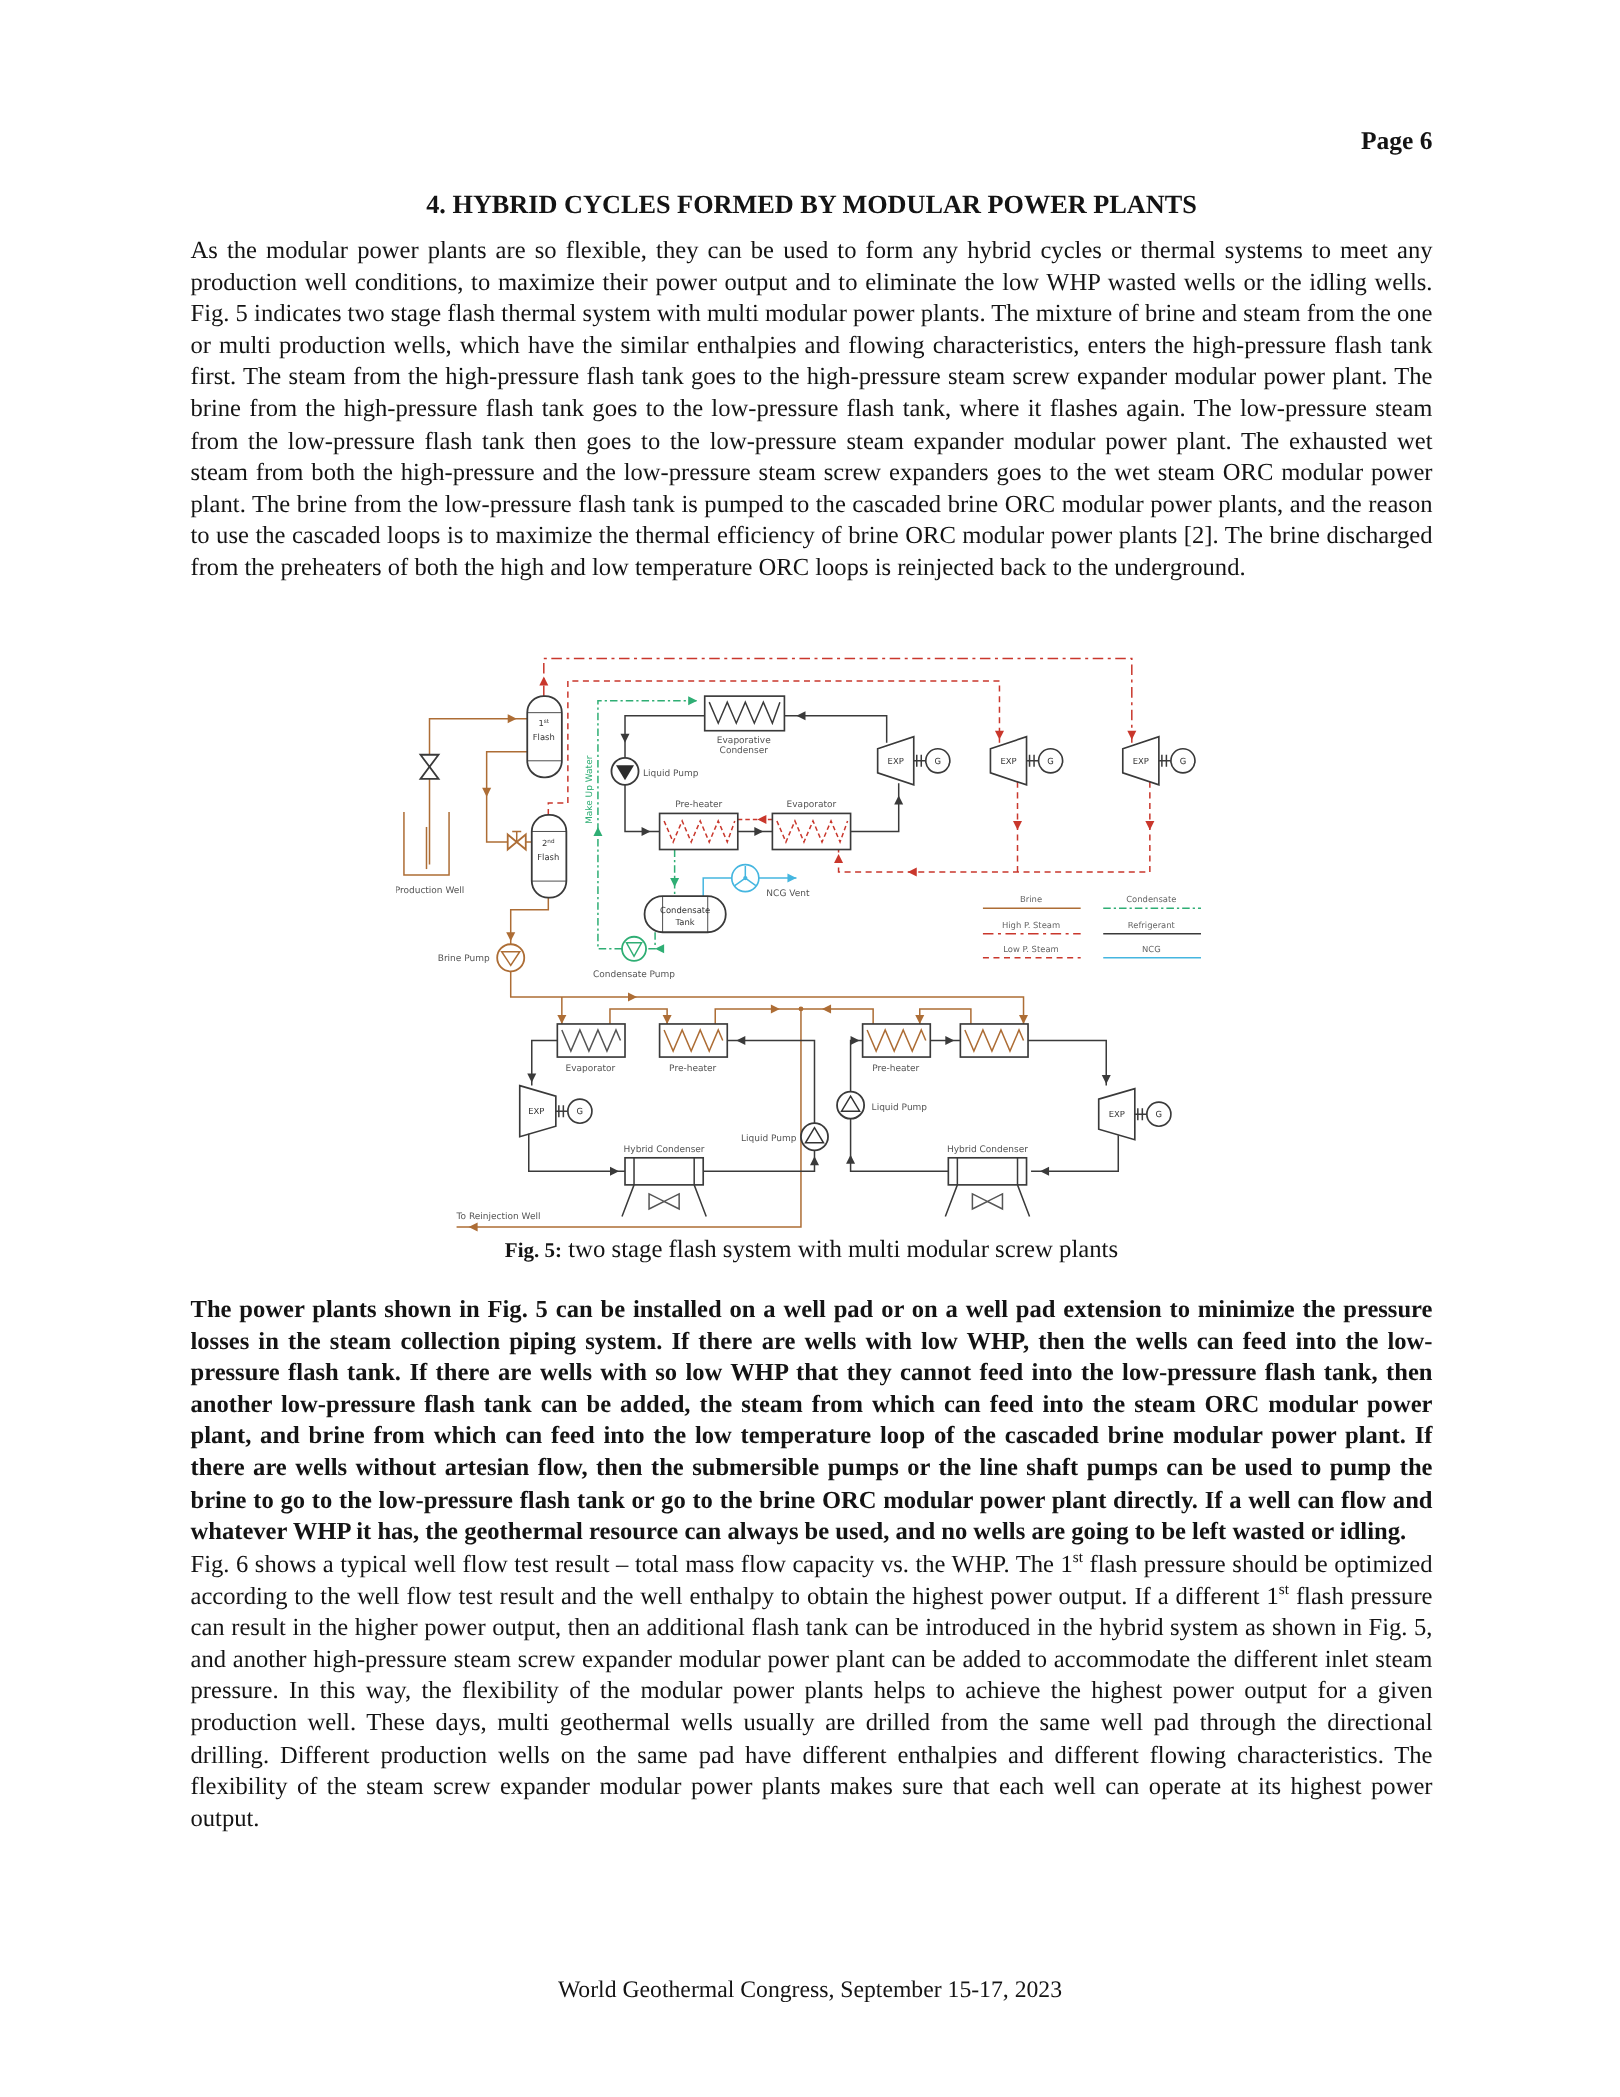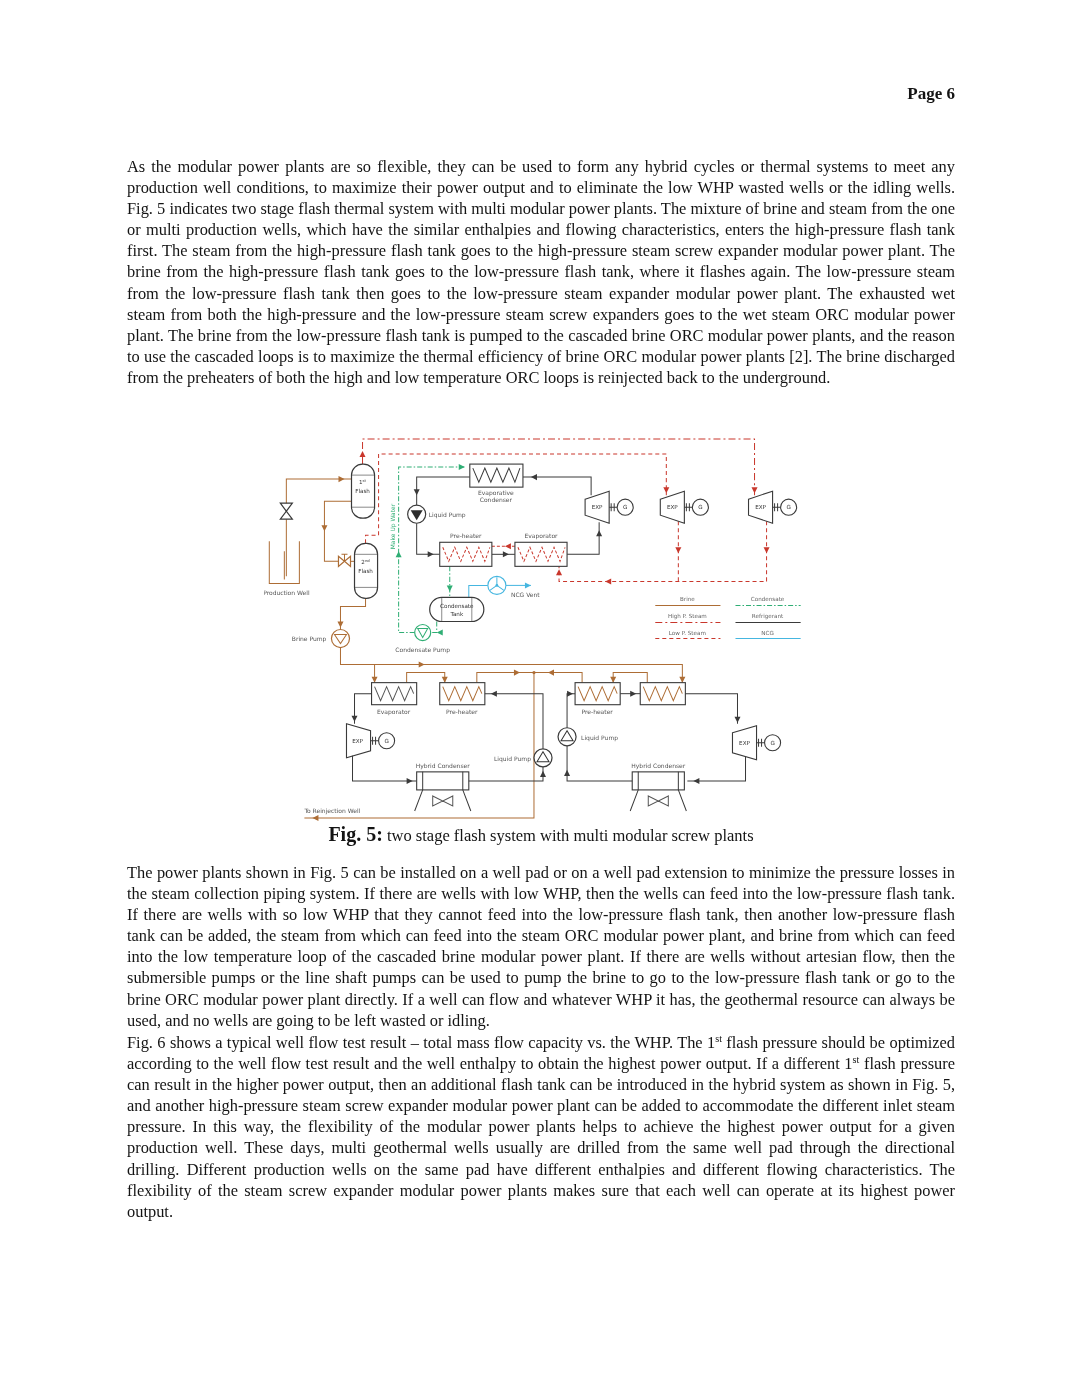--- a/index.html
+++ b/index.html
@@ -3,25 +3,25 @@
 <meta charset="utf-8">
 <style>
   html,body{margin:0;padding:0;background:#fff;}
   .page{position:relative;width:1080px;height:1398px;background:#fff;overflow:hidden;
         font-family:"Liberation Serif", serif;color:#141414;}
   .pageno{position:absolute;top:84px;right:125px;font-weight:bold;font-size:17px;}
   .heading{position:absolute;top:126px;left:127px;width:828px;text-align:center;
            font-weight:bold;font-size:17.5px;}
   .para{position:absolute;left:127px;width:828px;text-align:justify;
         font-size:16.4px;line-height:21.1px;}
-  #p1{top:156px;} #p2{top:862px;} #p3{top:1032px;}
+  #p1{top:156px;} #p2{top:862px;font-weight:bold;} #p3{top:1032px;}
   .para sup{font-size:0.62em;line-height:0;}
   .figwrap{position:absolute;top:431px;left:264px;width:562px;height:391px;}
   .caption{position:absolute;top:823px;left:127px;width:828px;text-align:center;font-size:16.5px;}
-  .caption b{font-size:20px;}
+  .caption b{font-size:14px;}
   .footer{position:absolute;top:1318px;left:0;width:1080px;text-align:center;font-size:15.8px;}
 
   
   svg{font-family:"DejaVu Sans", sans-serif;}
   .ln{fill:none;stroke-width:1;}
   .br{stroke:var(--brine);}            
   .hp{stroke:var(--steam);stroke-dasharray:7 3 2 3;}   
   .lp{stroke:var(--steam);stroke-dasharray:4 3;}       
   .rz{stroke:var(--steam);stroke-dasharray:3 2;}       
   .cd{stroke:var(--condensate);stroke-dasharray:5 2 1.5 2;} 
@@ -34,20 +34,21 @@
   .lbl{font-size:6px;fill:#555;} .lbl2{font-size:5.6px;fill:#333;}
   .lgl{font-size:5.6px;fill:#666;} .grn{fill:var(--condensate);}
   text{user-select:none;}
 </style>
 </head>
 <body>
 
 <div class="page">
 
   <div class="pageno">Page 6</div>
+  <div class="heading">4. HYBRID CYCLES FORMED BY MODULAR POWER PLANTS</div>
 
   <div class="para" id="p1">As the modular power plants are so flexible, they can be used to form any hybrid cycles or thermal systems to meet any production well conditions, to maximize their power output and to eliminate the low WHP wasted wells or the idling wells. Fig. 5 indicates two stage flash thermal system with multi modular power plants. The mixture of brine and steam from the one or multi production wells, which have the similar enthalpies and flowing characteristics, enters the high-pressure flash tank first. The steam from the high-pressure flash tank goes to the high-pressure steam screw expander modular power plant. The brine from the high-pressure flash tank goes to the low-pressure flash tank, where it flashes again. The low-pressure steam from the low-pressure flash tank then goes to the low-pressure steam expander modular power plant. The exhausted wet steam from both the high-pressure and the low-pressure steam screw expanders goes to the wet steam ORC modular power plant. The brine from the low-pressure flash tank is pumped to the cascaded brine ORC modular power plants, and the reason to use the cascaded loops is to maximize the thermal efficiency of brine ORC modular power plants [2]. The brine discharged from the preheaters of both the high and low temperature ORC loops is reinjected back to the underground.</div>
 
   <div class="figwrap">
   <svg viewBox="0 0 560 390" width="562" height="391">
 
     <g>
 
       <path class="ln br" d="M5,110 V152 H35 V110"></path>
       <path class="ln br" d="M20,120 V148"></path>
@@ -310,13 +311,14 @@
   </svg>
   </div>
 
   <div class="caption">
     <b>Fig. 5:</b><span> two stage flash system with multi modular screw plants</span>
   </div>
 
   <div class="para" id="p2">The power plants shown in Fig. 5 can be installed on a well pad or on a well pad extension to minimize the pressure losses in the steam collection piping system. If there are wells with low WHP, then the wells can feed into the low-pressure flash tank. If there are wells with so low WHP that they cannot feed into the low-pressure flash tank, then another low-pressure flash tank can be added, the steam from which can feed into the steam ORC modular power plant, and brine from which can feed into the low temperature loop of the cascaded brine modular power plant. If there are wells without artesian flow, then the submersible pumps or the line shaft pumps can be used to pump the brine to go to the low-pressure flash tank or go to the brine ORC modular power plant directly. If a well can flow and whatever WHP it has, the geothermal resource can always be used, and no wells are going to be left wasted or idling.</div>
   <div class="para" id="p3"><span>Fig. 6 shows a typical well flow test result – total mass flow capacity vs. the WHP.  The 1</span><sup>st</sup><span> flash pressure should be optimized according to the well flow test result and the well enthalpy to obtain the highest power output. If a different 1</span><sup>st</sup><span> flash pressure can result in the higher power output, then an additional flash tank can be introduced in the hybrid system as shown in Fig. 5, and another high-pressure steam screw expander modular power plant can be added to accommodate the different inlet steam pressure. In this way, the flexibility of the modular power plants helps to achieve the highest power output for a given production well. These days, multi geothermal wells usually are drilled from the same well pad through the directional drilling. Different production wells on the same pad have different enthalpies and different flowing characteristics. The flexibility of the steam screw expander modular power plants makes sure that each well can operate at its highest power output.</span></div>
 
+  <div class="footer">World Geothermal Congress, September 15-17, 2023</div>
 </div>
 
 </body></html>

